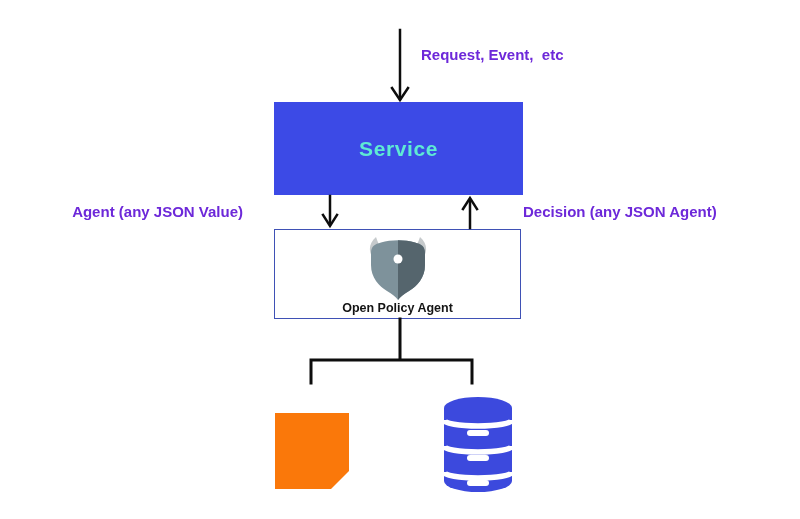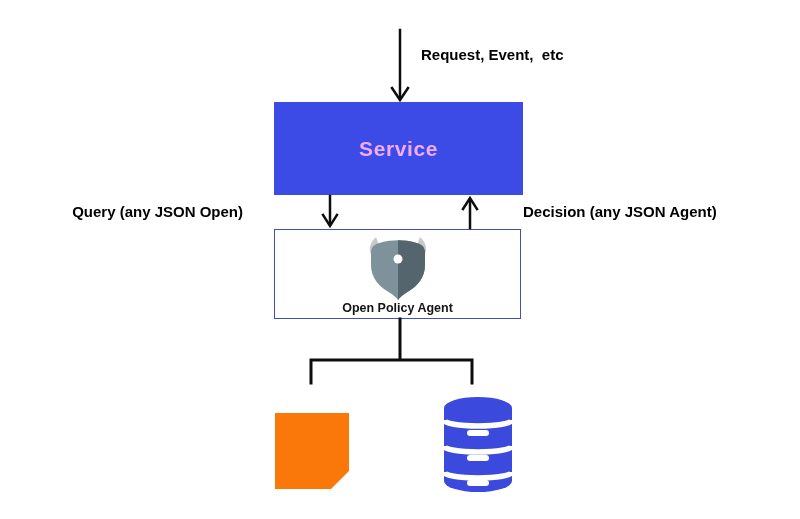--- a/index.html
+++ b/index.html
@@ -2,28 +2,28 @@
 <html><head>
 <meta charset="utf-8">
 <style>
   html,body{margin:0;padding:0;background:#ffffff;}
   .stage{
     position:relative;width:800px;height:519px;background:#ffffff;overflow:hidden;
     font-family:"Liberation Sans", sans-serif;color:#0e0e0e;
   }
   .lbl{
     position:absolute;font-size:15px;font-weight:bold;line-height:17px;
-    white-space:pre;color:#000000;
+    white-space:pre;color:#6d28d9;
   }
   .service-box{
     position:absolute;left:274px;top:102px;width:249px;height:93px;
     background:#3c4ae6;display:flex;align-items:center;justify-content:center;
   }
   .service-box .service-title{
-    color:#f0abfc;font-size:21px;font-weight:bold;letter-spacing:0.6px;
+    color:#5eead4;font-size:21px;font-weight:bold;letter-spacing:0.6px;
   }
   .opa-box{
     position:absolute;left:274px;top:229px;width:245px;height:88px;
     background:#ffffff;border:1.5px solid #3f51b5;
   }
   .opa-logo{
     position:absolute;left:50%;top:6px;transform:translateX(-50%);
   }
   .opa-caption{
     position:absolute;left:0;right:0;bottom:3px;text-align:center;
@@ -56,21 +56,21 @@
         </clipPath>
         <path d="M6,17 C6,10 10,8 16,6.4 C21,5 27,4.3 33,4.3 C39,4.3 45,5 50,6.4 C56,8 60,10 60,17 L60,29 C60,42 52,50 44,55 C39,58 35,61 33,64 C31,61 27,58 22,55 C14,50 6,42 6,29 Z" fill="#7e929b"></path>
         <rect x="33" y="0" width="33" height="66" clip-path="url(#shieldClip)" fill="#55656d"></rect>
         <circle cx="33" cy="23" r="4.5" fill="#ffffff"></circle>
       </g>
     </svg>
     <div class="opa-caption">Open Policy Agent</div>
   </div>
 
   <div class="lbl" style="left:421px;top:46px;">Request, Event,  etc</div>
-  <div class="lbl" style="right:557px;top:203px;">Query (any JSON Open)</div>
+  <div class="lbl" style="right:557px;top:203px;">Agent (any JSON Value)</div>
   <div class="lbl" style="left:523px;top:203px;">Decision (any JSON Agent)</div>
   <div class="lbl" style="right:555px;top:449px;"></div>
   <div class="lbl" style="left:523px;top:445px;"></div>
 
   <svg class="overlay" viewBox="0 0 800 519" aria-hidden="true">
     <g stroke="#0d0d0d" stroke-width="2.5" fill="none" stroke-linecap="square">
 
       <g>
         <line x1="400" y1="30" x2="400" y2="99"></line>
         <path d="M392,88 L400,100 L408,88"></path>

